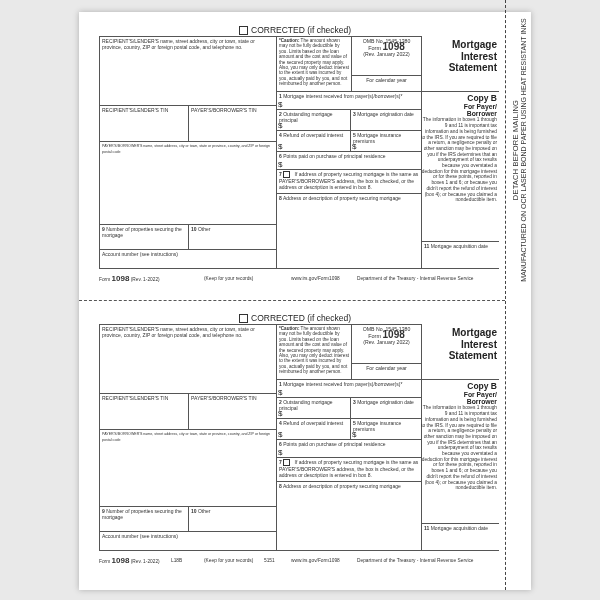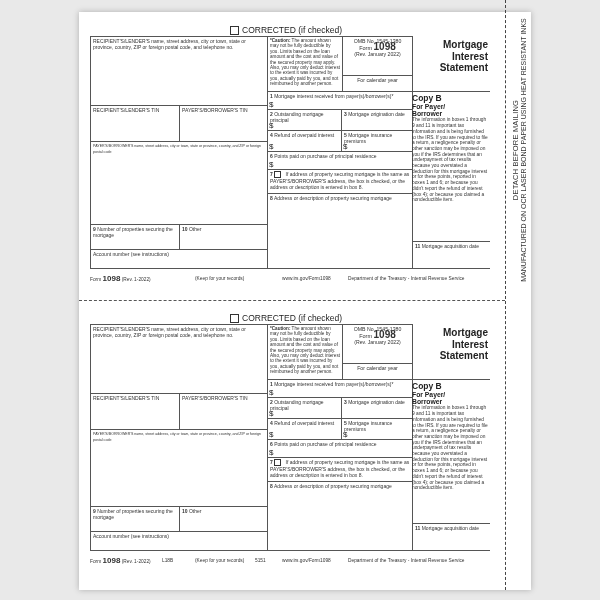--- a/index.html
+++ b/index.html
@@ -2,32 +2,32 @@
 <html><head>
 <meta charset="utf-8">
 <style>
   html,body{margin:0;padding:0;}
   body{width:600px;height:600px;background:#e9e9e9;position:relative;overflow:hidden;font-family:"Liberation Sans",sans-serif;color:#222;}
   .paper{position:absolute;left:79px;top:12px;width:452px;height:578px;background:#fff;box-shadow:0 0 6px rgba(0,0,0,0.25);}
   .vcut{position:absolute;left:505px;top:0;height:590px;border-left:1px dashed #444;}
   .hcut{position:absolute;left:79px;top:300px;width:426px;border-top:1px dashed #555;}
   .vtext{position:absolute;left:512px;top:290px;transform-origin:0 0;transform:rotate(-90deg);white-space:nowrap;font-size:7px;color:#333;line-height:8px;text-align:center;width:280px;}
   .vtext .l1{font-size:7.5px;letter-spacing:0.2px;}
-  .copy{position:absolute;left:90px;width:400px;}
+  .copy{position:absolute;left:99px;width:400px;}
   .corr{position:absolute;left:140px;top:0;font-size:8.5px;color:#222;white-space:nowrap;display:flex;align-items:center;}
   .cb{display:inline-block;width:7px;height:7px;border:1px solid #333;margin-right:3px;background:#fff;}
   .box{position:absolute;border:1px solid #555;box-sizing:border-box;font-size:5px;line-height:6px;padding:1px 2px;color:#333;overflow:hidden;}
   .box b{font-weight:bold;}
   .dollar{position:absolute;left:1px;bottom:0px;font-size:8px;line-height:8px;color:#222;}
   .caution{font-size:4.6px;line-height:5.4px;}
   .omb{font-size:5.2px;line-height:6px;text-align:center;}
   .formnum{font-size:5.5px;}
   .formnum b{font-size:10px;font-weight:bold;}
   .title{position:absolute;font-weight:bold;font-size:10px;line-height:11.5px;text-align:right;color:#222;}
-  .copyb{position:absolute;font-size:4.8px;line-height:5.7px;color:#333;}
+  .copyb{position:absolute;text-align:right;font-size:4.8px;line-height:5.7px;color:#333;}
   .copyb .cb1{font-size:8.5px;font-weight:bold;line-height:10px;color:#222;}
   .copyb .cb2{font-size:6.8px;font-weight:bold;line-height:7.2px;color:#222;}
   .footer{position:absolute;font-size:4.8px;color:#333;white-space:nowrap;}
   .footer b{font-size:8px;}
   .hline{position:absolute;border-top:1px solid #555;}
 </style>
 </head>
 <body>
 
 <div class="paper"></div>

